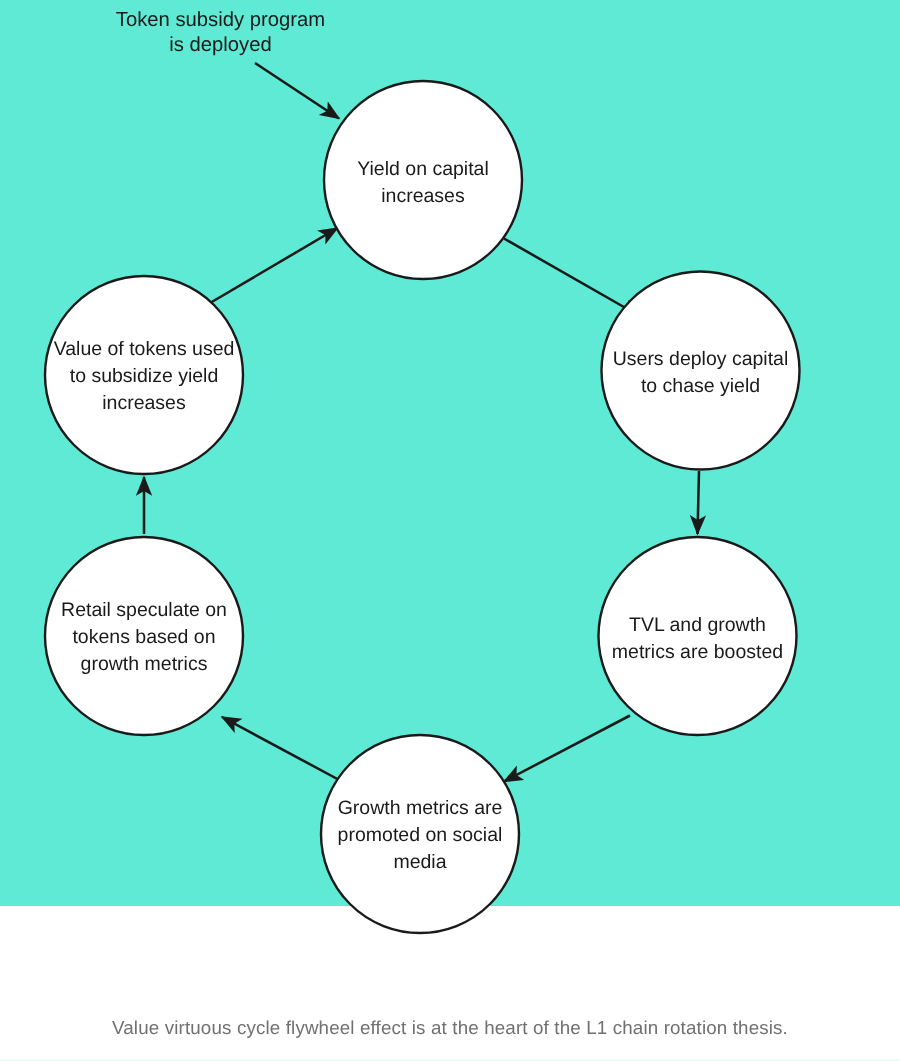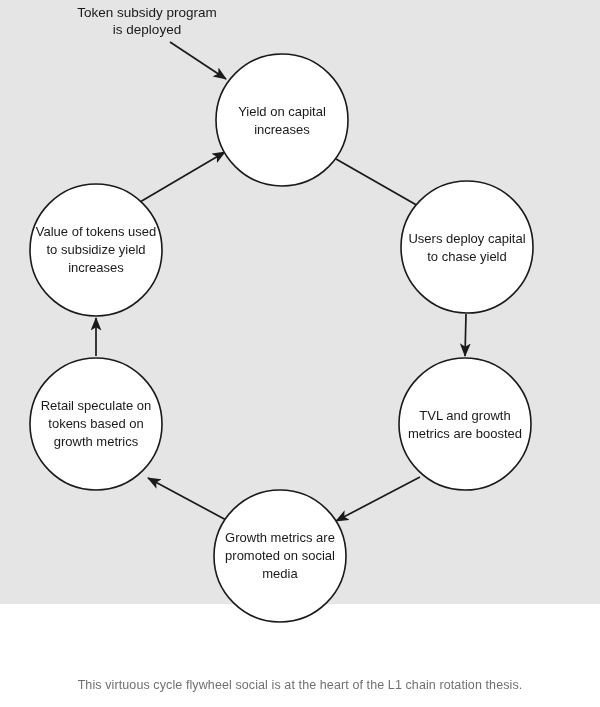--- a/index.html
+++ b/index.html
@@ -12,21 +12,21 @@
     width: 600px;
     height: 707px;
     font-family: "Liberation Sans", sans-serif;
     position: relative;
     overflow: hidden;
   }
   #diagram-root {
     position: relative;
     width: 600px;
     height: 604px;
-    background: #e5e5e5;
+    background: #5eead4;
   }
   #flywheel-svg {
     position: absolute;
     top: 0;
     left: 0;
     width: 600px;
     height: 707px;
     display: block;
   }
   .node-circle {
@@ -123,15 +123,15 @@
     </g>
 
     <g>
       <circle class="node-circle" cx="96" cy="250" r="66"></circle>
       <text class="node-text" x="96" y="233">Value of tokens used</text>
       <text class="node-text" x="96" y="251">to subsidize yield</text>
       <text class="node-text" x="96" y="269">increases</text>
     </g>
   </svg>
 
-  <div class="caption-text">This virtuous cycle flywheel social is at the heart of the L1 chain rotation thesis.</div>
+  <div class="caption-text">Value virtuous cycle flywheel effect is at the heart of the L1 chain rotation thesis.</div>
 
 </div>
 
 </body></html>

